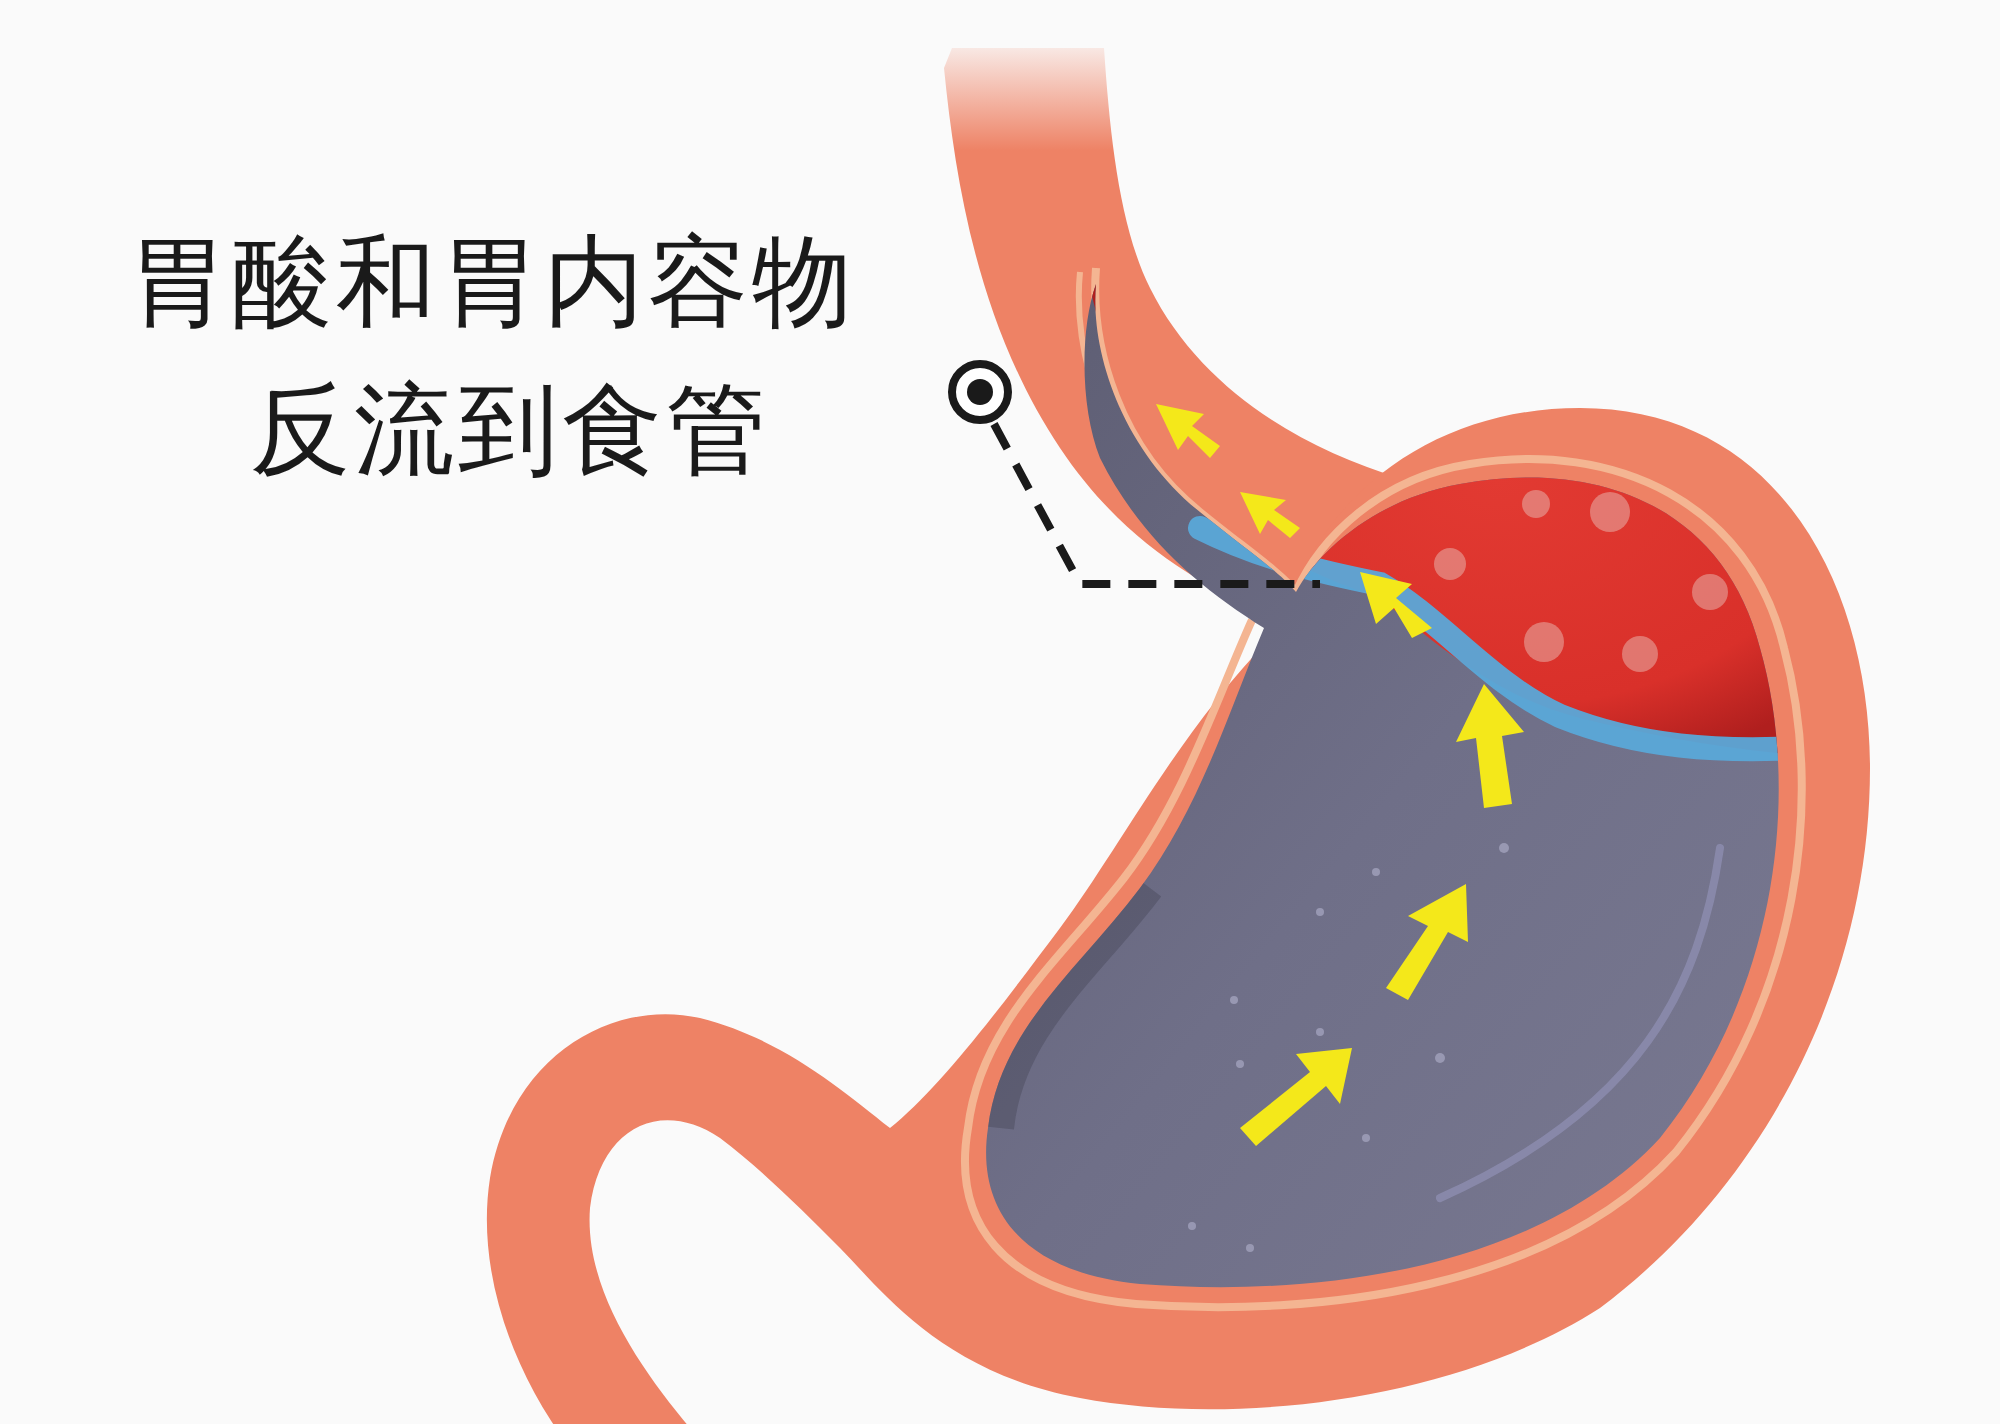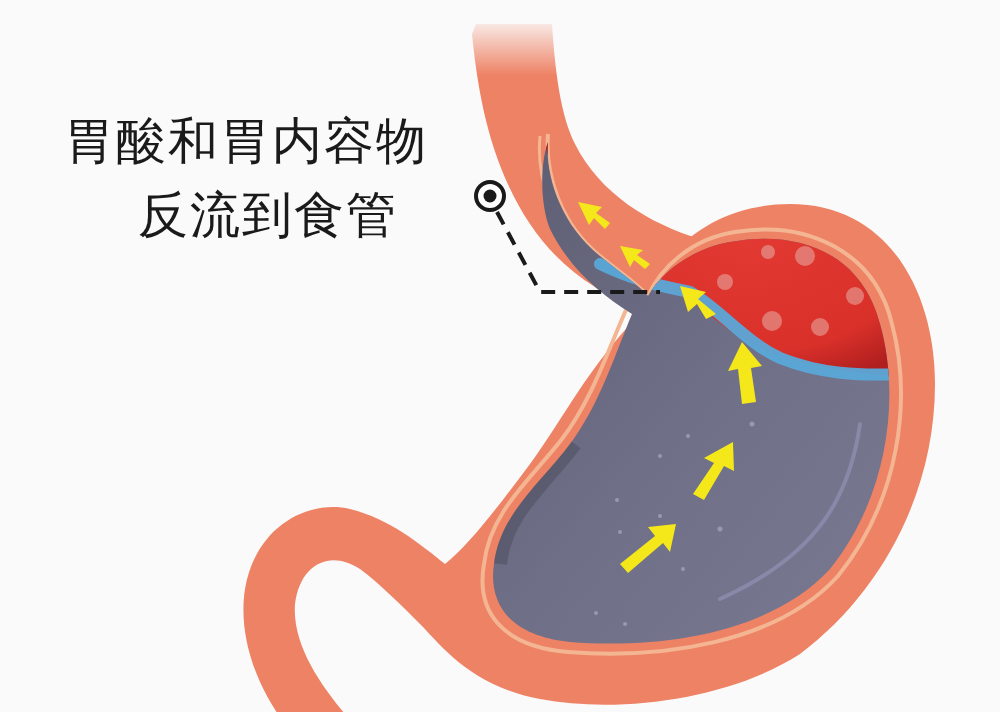--- a/index.html
+++ b/index.html
@@ -8,21 +8,21 @@
     .caption {
       position: absolute;
       font-family: "DejaVu Sans", sans-serif;
       color: #1a1a1a;
       font-size: 50px;
       letter-spacing: 2px;
       line-height: 1;
       white-space: nowrap;
     }
     #cap1 { left: 64px; top: 92px; }
-    #cap2 { left: 138px; top: 166px; }
+    #cap2 { left: 125px; top: 166px; }
   </style>
 </head>
 <body>
 
 <div id="canvas">
   <svg id="art" width="1000" height="712" viewBox="0 0 1000 712">
     <defs>
       <linearGradient id="escFade" x1="0" y1="0" x2="0" y2="1">
         <stop offset="0" stop-color="#ee8265" stop-opacity="0.15"></stop>
         <stop offset="0.18" stop-color="#ee8265" stop-opacity="1"></stop>

